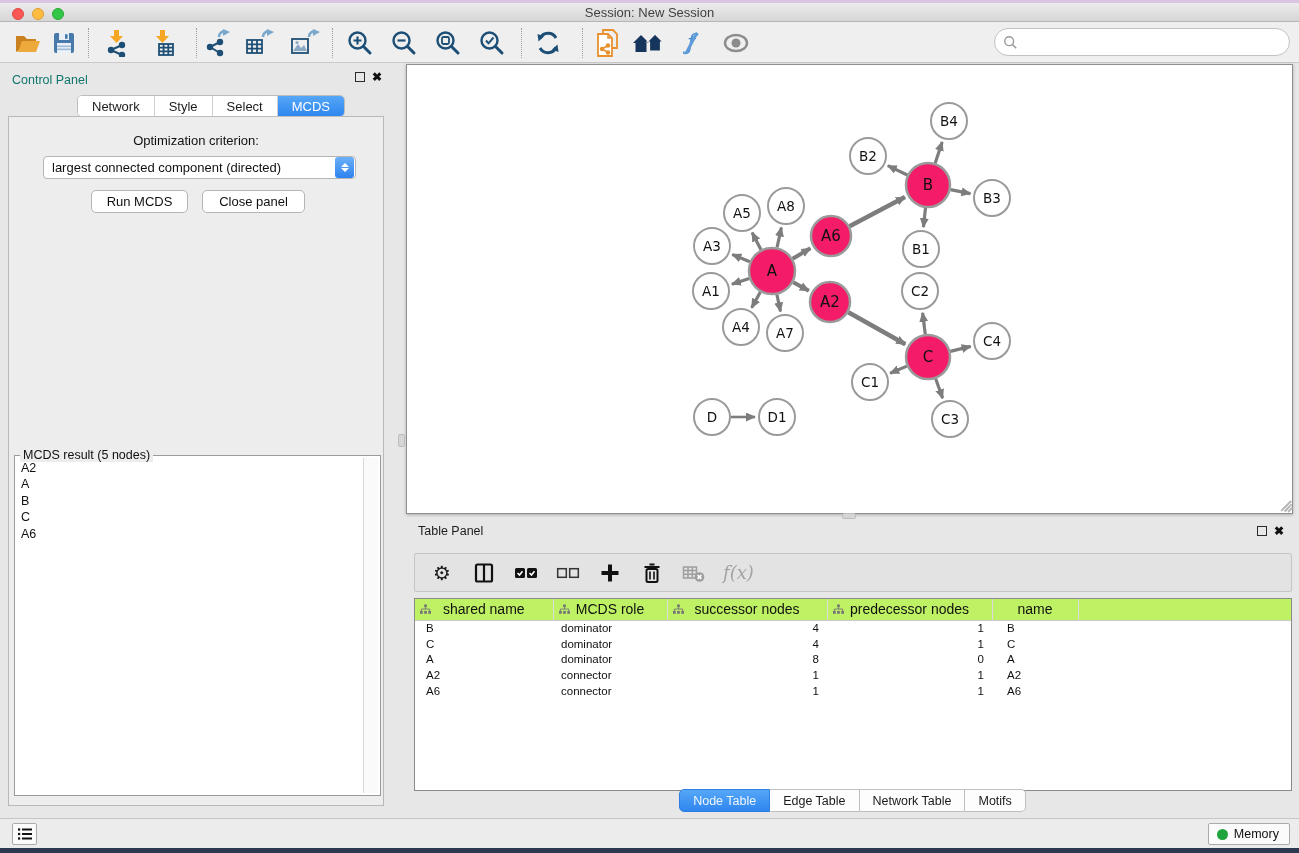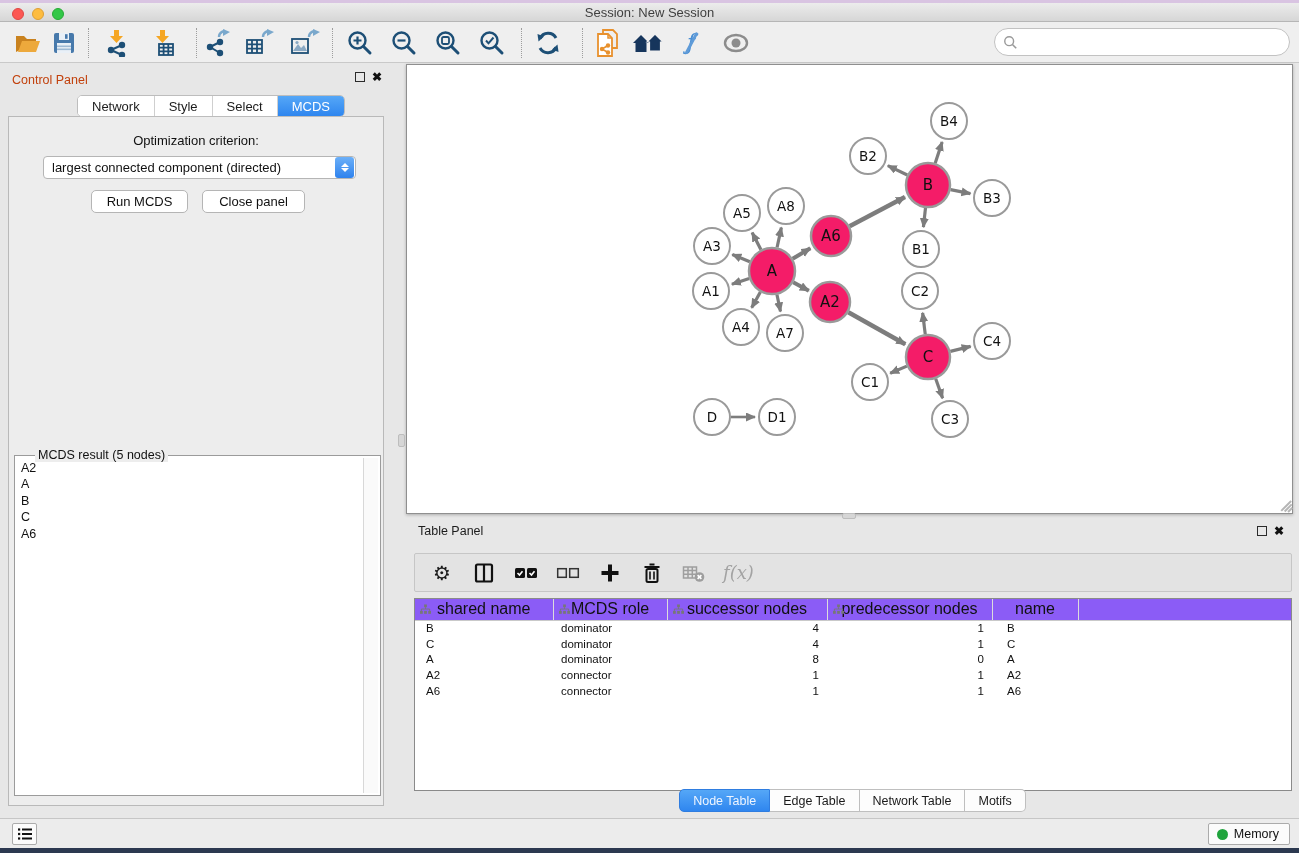--- a/index.html
+++ b/index.html
@@ -29,21 +29,21 @@
     display:flex; align-items:center; padding-left:8px; }
   #search-box input { border:none; outline:none; width:250px; font-size:13px;
     font-family:"Liberation Sans",sans-serif; background:transparent; }
   .glyph { font-family:"DejaVu Sans", sans-serif; }
   .fslash-wrap { position:relative; width:24px; height:26px; display:flex; align-items:center; justify-content:center; }
   .fslash-wrap .fchar { font-family:"DejaVu Serif", serif; font-style:italic; font-size:22px; color:#4a8fd4; }
   .fslash-wrap .slash { position:absolute; left:11px; top:1px; width:2.5px; height:24px; background:#5f9bd8; transform:rotate(28deg); border-radius:2px; }
 
   
   #cp-header { left:12px; top:70px; width:370px; height:20px; display:flex; align-items:center; }
-  #cp-header .ph-title { font-size:12.5px; color:#c2410c; }
+  #cp-header .ph-title { font-size:12.5px; color:#0f766e; }
   .ph-icons { position:absolute; right:0; top:2px; display:flex; gap:7px; align-items:center; }
   .float-box { width:10px; height:10px; border:1.6px solid #2b2b2b; display:inline-block; }
   .close-x { font-size:12px; font-weight:bold; color:#111; line-height:10px; }
   #cp-tabs { left:77px; top:95px; height:22px; display:flex; border:1px solid #bdbdbd;
     border-radius:5px; overflow:hidden; background:#fff; z-index:3; }
   .cp-tab { padding:0 14px; font-size:13px; display:flex; align-items:center; color:#1c1c1c;
     background:#fff; border-right:1px solid #cfcfcf; }
   .cp-tab:last-child { border-right:none; }
   .cp-tab.active { background:linear-gradient(#55a7f7,#2f86ef); color:#fff; }
   #cp-content { left:8px; top:116px; width:376px; height:690px; background:#ededed;
@@ -58,21 +58,21 @@
     align-items:center; justify-content:center; gap:1px; }
   .chev { width:0; height:0; border-left:4px solid transparent; border-right:4px solid transparent; }
   .chev.up { border-bottom:4px solid #fff; }
   .chev.dn { border-top:4px solid #fff; }
   .cp-btn { position:absolute; top:190px; height:23px; background:#fff; border:1px solid #b5b5b5;
     border-radius:5px; font-size:13px; color:#111; display:flex; align-items:center; justify-content:center; }
   #run-btn { left:91px; width:97px; }
   #closep-btn { left:202px; width:103px; }
   #result-box { left:14px; top:455px; width:367px; height:341px; background:#fff;
     border:1px solid #9b9b9b; }
-  #result-legend { position:absolute; left:20px; top:-8px; background:#ededed; padding:0 3px;
+  #result-legend { position:absolute; left:5px; top:-8px; background:#ededed; padding:0 3px;
     font-size:12.5px; color:#111; white-space:nowrap; }
   #result-list { position:absolute; left:2px; top:4px; width:344px; bottom:2px; overflow:hidden; }
   .result-item { font-size:12.5px; color:#111; line-height:16.4px; padding-left:4px; }
   #result-scroll { position:absolute; right:2px; top:2px; width:15px; bottom:2px;
     background:#fafafa; border-left:1px solid #d8d8d8; }
 
   
   #net-window { left:406px; top:64px; width:887px; height:450px; background:#fff;
     border:1px solid #8f8f8f; box-shadow:0 1px 3px rgba(0,0,0,.25); }
   #net-titlebar { position:absolute; left:0; top:0; width:100%; height:23px;
@@ -94,22 +94,22 @@
   
   #tp-header { left:418px; top:524px; width:866px; height:20px; display:flex; align-items:flex-start; }
   #tp-header .ph-title { font-size:12.5px; color:#1c1c1c; }
   #tp-toolbar { left:414px; top:553px; width:878px; height:39px; background:#e3e3e3;
     border:1px solid #c6c6c6; border-radius:2px; display:flex; align-items:center; gap:16px; padding-left:14px; }
   .tp-icon { width:26px; height:26px; display:flex; align-items:center; justify-content:center; }
   #fx-label { font-family:"DejaVu Serif", serif; font-style:italic; font-size:18px; color:#a3a3a3; }
   #tp-table { left:414px; top:598px; width:878px; height:193px; background:#fff;
     border:1px solid #8a8a8a; overflow:hidden; }
   #tp-table table { border-collapse:collapse; table-layout:fixed; width:878px; }
-  #tp-table th { height:21px; background:#8b5cf6; border-bottom:1px solid #c9c9c9;
-    border-right:1px solid #dcdcdc; font-weight:normal; font-size:16px; color:#111;
+  #tp-table th { height:21px; background:#bef264; border-bottom:1px solid #c9c9c9;
+    border-right:1px solid #dcdcdc; font-weight:normal; font-size:14px; color:#111;
     position:relative; text-align:center; }
   #tp-table th:last-child { border-right:none; }
   #tp-table th .hicon { position:absolute; left:5px; top:5px; }
   #tp-table td { height:15.8px; font-size:11.5px; color:#111; white-space:nowrap;
     overflow:hidden; padding:0 8px; }
   #tp-table td.al { text-align:left; } #tp-table td.ar { text-align:right; }
   #tp-table td.c0 { padding-left:11px; } #tp-table td.c4 { padding-left:15px; }
   #tp-tabs { left:406px; top:789px; width:893px; height:23px; display:flex; justify-content:center; }
   .tp-tab { padding:0 13px; font-size:12.5px; display:flex; align-items:center; color:#1a1a1a;
     background:#fdfdfd; border:1px solid #bfbfbf; border-left:none; }

